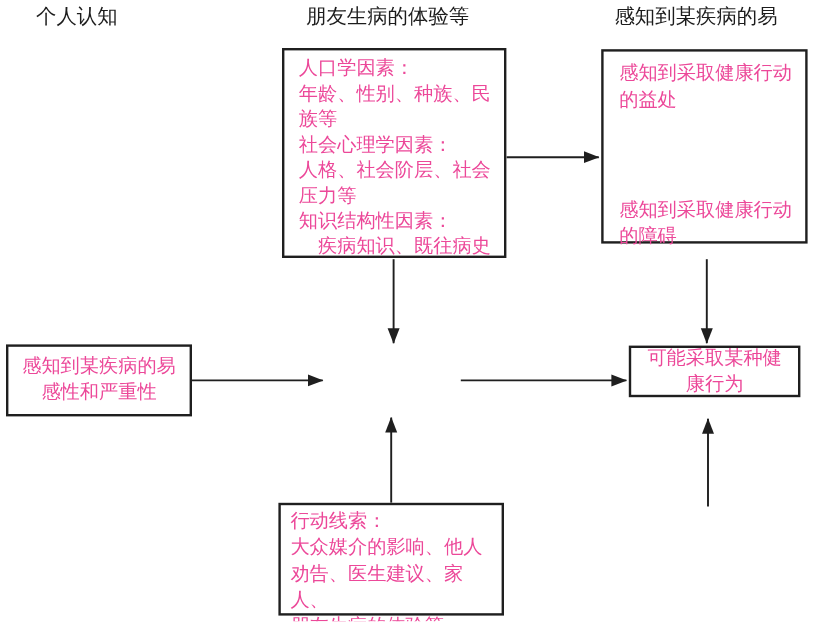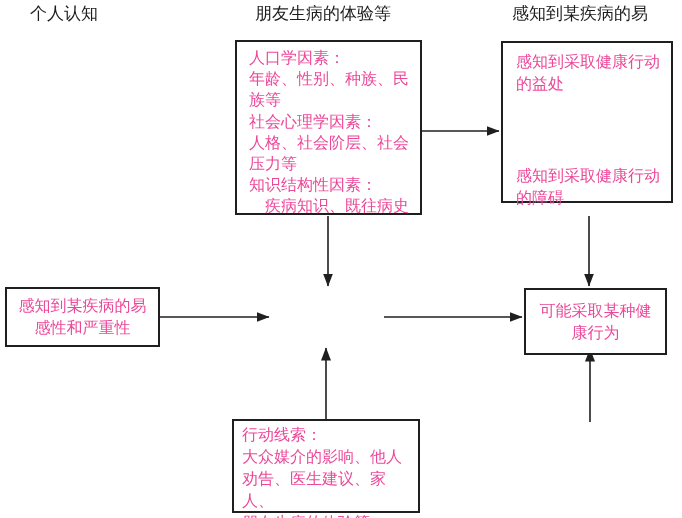--- a/index.html
+++ b/index.html
@@ -50,21 +50,21 @@
   }
   #box-benefits-barriers .block {
     position: absolute;
     left: 13px; right: 8px;
     line-height: 22px;
   }
   #box-benefits-barriers .block.benefits { top: 8px; }
   #box-benefits-barriers .block.barriers { top: 122px; }
   #box-susceptibility { left: 5px;   top: 287px; width: 155px; height: 60px; }
   #box-threat         { left: 271px; top: 288px; width: 113px; height: 58px; }
-  #box-action         { left: 524px; top: 288px; width: 143px; height: 67px; }
+  #box-action         { left: 524px; top: 288px; width: 143px; height: 43px; }
   #box-cues {
     left: 232px; top: 419px; width: 188px; height: 94px;
     padding: 3px 6px 0 8px;
     line-height: 22px;
   }
   #ellipse-self-efficacy {
     position: absolute;
     left: 530px; top: 423px; width: 128px; height: 47px;
     border: 1.7px solid #1f1f1f;
     border-radius: 50%;

